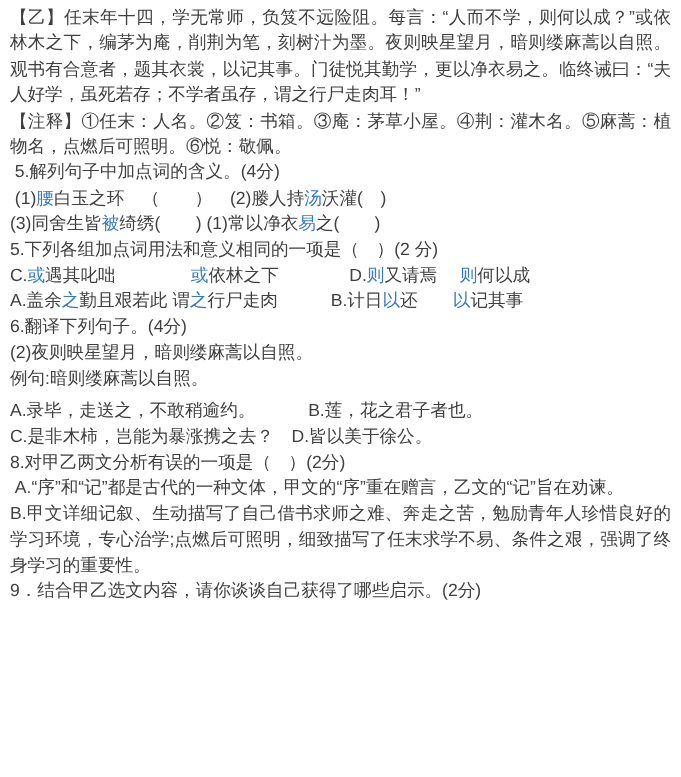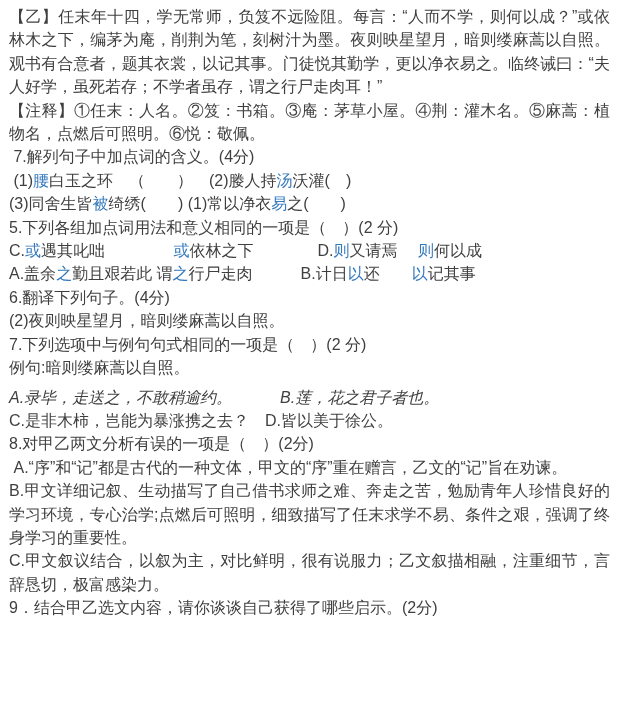--- a/index.html
+++ b/index.html
@@ -23,47 +23,44 @@
     line-height: 23.4px;
     text-align: justify;
     white-space: pre-wrap;
     word-break: break-all;
   }
   .em {
     color: #3579bd;
   }
   .gap-top {
     margin-top: 6px !important;
-    font-style: italic;
   }
 </style>
 </head>
 <body>
 
 <div class="doc">
 
   <p>【乙】任末年十四，学无常师，负笈不远险阻。每言：“人而不学，则何以成？”或依林木之下，编茅为庵，削荆为笔，刻树汁为墨。夜则映星望月，暗则缕麻蒿以自照。观书有合意者，题其衣裳，以记其事。门徒悦其勤学，更以净衣易之。临终诫曰：“夫人好学，虽死若存；不学者虽存，谓之行尸走肉耳！”</p>
   <p>【注释】①任末：人名。②笈：书箱。③庵：茅草小屋。④荆：灌木名。⑤麻蒿：植物名，点燃后可照明。⑥悦：敬佩。</p>
 
-  <p> 7.解列句子中加点词的含义。(4分)</p>
+  <p> 5.解列句子中加点词的含义。(4分)</p>
   <p><span> (1)</span><span class="em">腰</span><span>白玉之环　（　　）　(2)媵人持</span><span class="em">汤</span><span>沃灌(　)</span></p>
   <p><span>(3)同舍生皆</span><span class="em">被</span><span>绮绣(　　) (1)常以净衣</span><span class="em">易</span><span>之(　　)</span></p>
 
   <p>5.下列各组加点词用法和意义相同的一项是（　）(2 分)</p>
   <p><span>C.</span><span class="em">或</span><span>遇其叱咄　　　　 </span><span class="em">或</span><span>依林之下　　　　D.</span><span class="em">则</span><span>又请焉　 </span><span class="em">则</span><span>何以成</span></p>
   <p><span>A.盖余</span><span class="em">之</span><span>勤且艰若此 谓</span><span class="em">之</span><span>行尸走肉　　　B.计日</span><span class="em">以</span><span>还　　</span><span class="em">以</span><span>记其事</span></p>
 
   <p>6.翻译下列句子。(4分)</p>
   <p>(2)夜则映星望月，暗则缕麻蒿以自照。</p>
 
-  <p>7.下列选项中与例句句式相同的一项是（　）(2 分)</p>
   <p>例句:暗则缕麻蒿以自照。</p>
   <p class="gap-top">A.录毕，走送之，不敢稍逾约。　　　B.莲，花之君子者也。</p>
   <p>C.是非木柿，岂能为暴涨携之去？　D.皆以美于徐公。</p>
 
   <p>8.对甲乙两文分析有误的一项是（　）(2分)</p>
   <p> A.“序”和“记”都是古代的一种文体，甲文的“序”重在赠言，乙文的“记”旨在劝谏。</p>
   <p>B.甲文详细记叙、生动描写了自己借书求师之难、奔走之苦，勉励青年人珍惜良好的学习环境，专心治学;点燃后可照明，细致描写了任末求学不易、条件之艰，强调了终身学习的重要性。</p>
-  <p>C.甲文叙议结合，以叙为主，对比鲜明，很有说服力；乙文叙描相融，注重细节，言辞恳切，极富感染力。</p>
 
   <p>9．结合甲乙选文内容，请你谈谈自己获得了哪些启示。(2分)</p>
 
 </div>
 
 </body></html>

